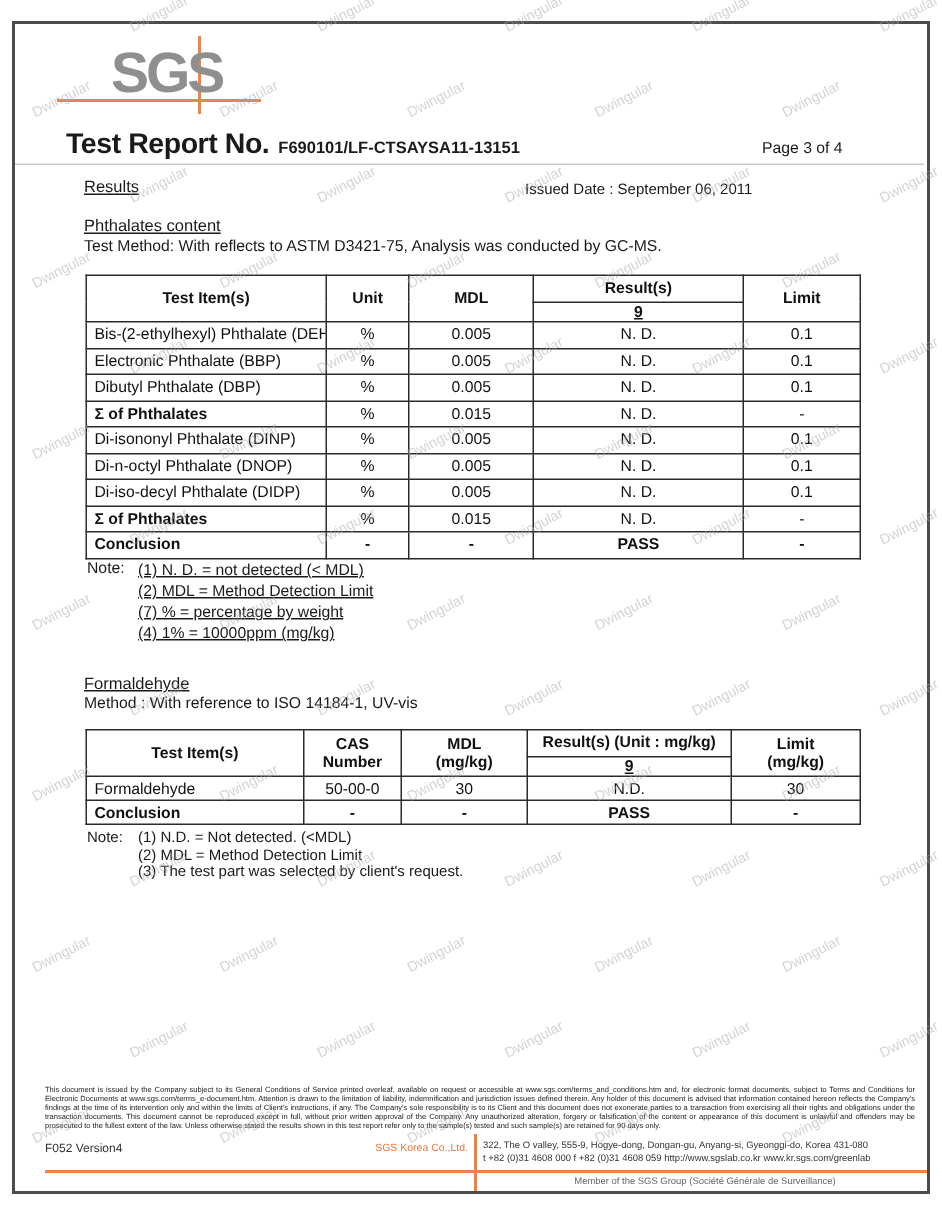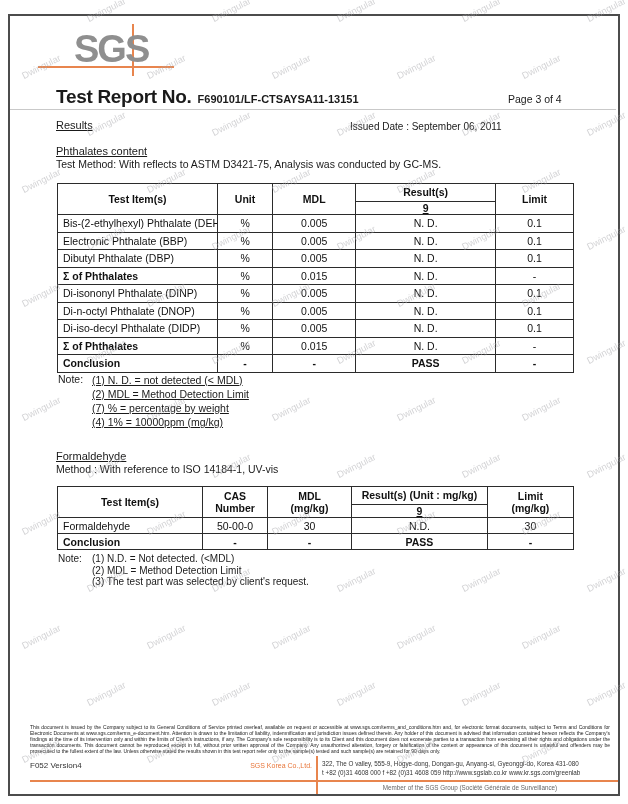--- a/index.html
+++ b/index.html
@@ -8,21 +8,21 @@
   .page{position:absolute;left:8px;top:14px;width:608px;height:778px;border:2px solid #4c4c4c;background:transparent;}
   
   .wm-layer{position:absolute;inset:0;pointer-events:none;z-index:40;}
   .wm{position:absolute;font-size:9.5px;color:#a9a9ad;opacity:.5;transform:rotate(-27deg);white-space:nowrap;}
   
   .logo{position:absolute;left:74px;top:30px;font-size:38px;font-weight:bold;color:#8f8f8f;
         letter-spacing:-2px;line-height:1;z-index:5;}
   .x-hline{position:absolute;left:38px;top:66px;width:136px;height:2px;background:#e8854e;z-index:4;}
   .x-vline{position:absolute;left:132px;top:24px;width:2px;height:52px;background:#e8854e;z-index:4;}
   
-  .title-row{position:absolute;left:56px;top:86px;display:flex;align-items:baseline;gap:6px;z-index:5;}
+  .title-row{position:absolute;left:44px;top:86px;display:flex;align-items:baseline;gap:6px;z-index:5;}
   .title-big{font-size:19px;font-weight:bold;letter-spacing:-0.3px;}
   .title-no{font-size:11px;font-weight:bold;}
   .issued{position:absolute;left:350px;top:93px;font-size:10px;z-index:5;margin-top:28px;}
   .pageno{position:absolute;left:508px;top:93px;font-size:10.5px;z-index:5;}
   .head-rule{position:absolute;left:10px;top:109px;width:606px;height:1px;background:#c9c9c9;z-index:3;}
   .h-underline{font-weight:normal;text-decoration:underline;}
   .results{position:absolute;left:56px;top:119px;font-size:11px;z-index:5;}
   .sec-head1{position:absolute;left:56px;top:145px;font-size:11px;z-index:5;}
   .method1{position:absolute;left:56px;top:158px;font-size:10.5px;z-index:5;}
   .sec-head2{position:absolute;left:56px;top:450px;font-size:11px;z-index:5;}

